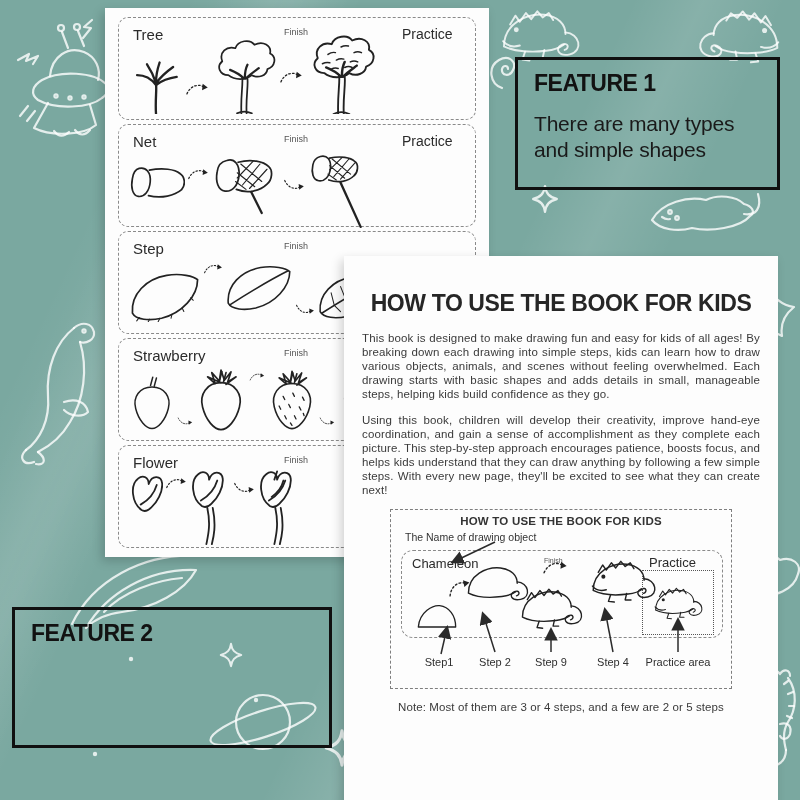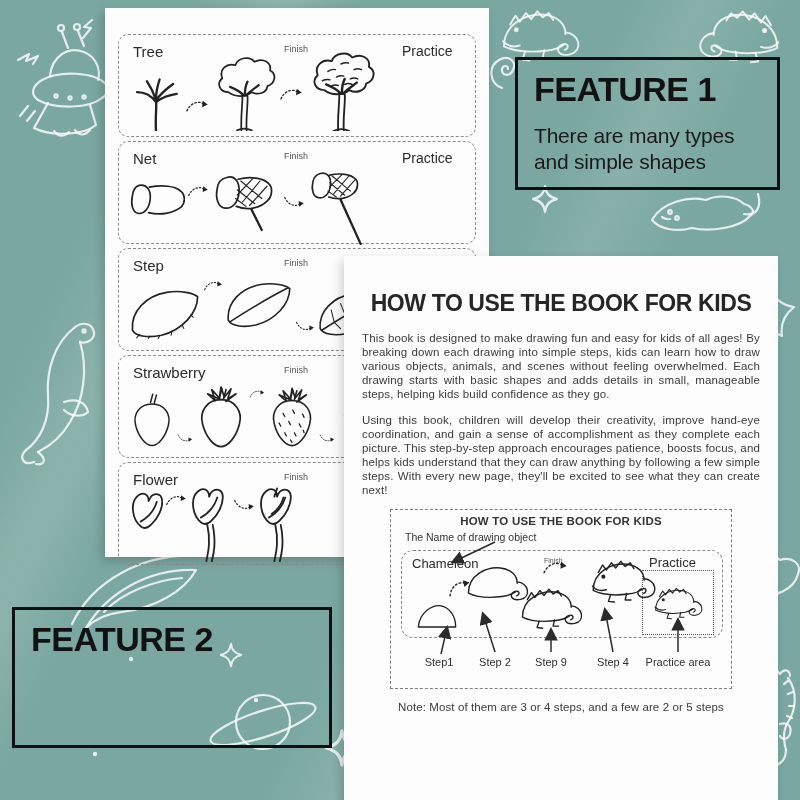--- a/index.html
+++ b/index.html
@@ -7,21 +7,21 @@
          background:#7aa8a0;font-family:"Liberation Sans",sans-serif;color:#2f2f2f;}
   .streaks{position:absolute;inset:0;z-index:0;pointer-events:none;background:
     linear-gradient(115deg, rgba(255,255,255,0) 54%, rgba(255,255,255,.10) 60%, rgba(255,255,255,0) 67%),
     linear-gradient(115deg, rgba(255,255,255,0) 18%, rgba(255,255,255,.08) 25%, rgba(255,255,255,0) 31%),
     linear-gradient(295deg, rgba(255,255,255,0) 70%, rgba(255,255,255,.07) 77%, rgba(255,255,255,0) 84%);}
   svg{display:block}
   svg.ink{stroke:#222;color:#222;fill:none;stroke-width:2;stroke-linecap:round;stroke-linejoin:round;}
   svg.chalk{stroke:rgba(255,255,255,.8);color:rgba(255,255,255,.8);fill:none;stroke-width:2.2;
             stroke-linecap:round;stroke-linejoin:round;position:absolute;z-index:1;}
   .page{position:absolute;background:#fdfdfd;box-shadow:-3px 4px 10px rgba(0,0,0,.18);}
-  .page-left{left:105px;top:8px;width:384px;height:549px;z-index:2;padding-top:26px;box-sizing:border-box;}
+  .page-left{left:105px;top:8px;width:384px;height:549px;z-index:2;padding-top:9px;box-sizing:border-box;}
   .page-right{left:344px;top:256px;width:434px;height:550px;z-index:3;box-sizing:border-box;padding:34px 18px 0 18px;}
   
   .row{position:relative;height:101px;margin:0 13px 4px 13px;border:1px dashed #8a8a8a;border-radius:10px;}
   .row-label{position:absolute;left:14px;top:8px;font-size:15px;color:#2b2b2b;}
   .row-finish{position:absolute;left:165px;top:9px;font-size:9px;color:#555;}
   .row-practice{position:absolute;left:283px;top:8px;font-size:14px;color:#2b2b2b;}
   .row-art{position:absolute;left:10px;bottom:5px;display:flex;align-items:flex-end;}
   .hop{margin:0 2px;}
   
   .rp-title{font-size:23px;font-weight:700;letter-spacing:-0.4px;text-align:center;
@@ -42,21 +42,21 @@
                   border:1.5px dotted #555;display:flex;align-items:center;justify-content:center;}
   .dg-step{position:absolute;top:146px;transform:translateX(-50%);font-size:11px;color:#2f2f2f;white-space:nowrap;}
   .dg-art{position:absolute;}
   .arrows{position:absolute;inset:0;pointer-events:none;}
   .rp-note{font-size:11.5px;color:#3a3a3a;text-align:center;margin-top:12px;letter-spacing:.1px;}
   
   .feature{position:absolute;border:3px solid #101010;z-index:4;box-sizing:border-box;
            padding:10px 16px;background:transparent;}
   .feature-1{left:515px;top:57px;width:265px;height:133px;}
   .feature-2{left:12px;top:607px;width:320px;height:141px;}
-  .feature h2{margin:0 0 14px 0;font-size:34px;font-weight:700;letter-spacing:-0.5px;color:#121212;}
+  .feature h2{margin:0 0 14px 0;font-size:23px;font-weight:700;letter-spacing:-0.5px;color:#121212;}
   .feature p{margin:0;font-size:21px;line-height:1.25;color:#1a1a1a;letter-spacing:-0.2px;}
 </style>
 </head>
 <body>
 
 <svg style="position:absolute;width:0;height:0" aria-hidden="true">
   <defs>
     <marker id="ah" markerWidth="9" markerHeight="9" refX="7" refY="4.5" orient="auto">
       <path d="M0,0 L9,4.5 L0,9 Z" fill="#2b2b2b" stroke="none"></path>
     </marker>

